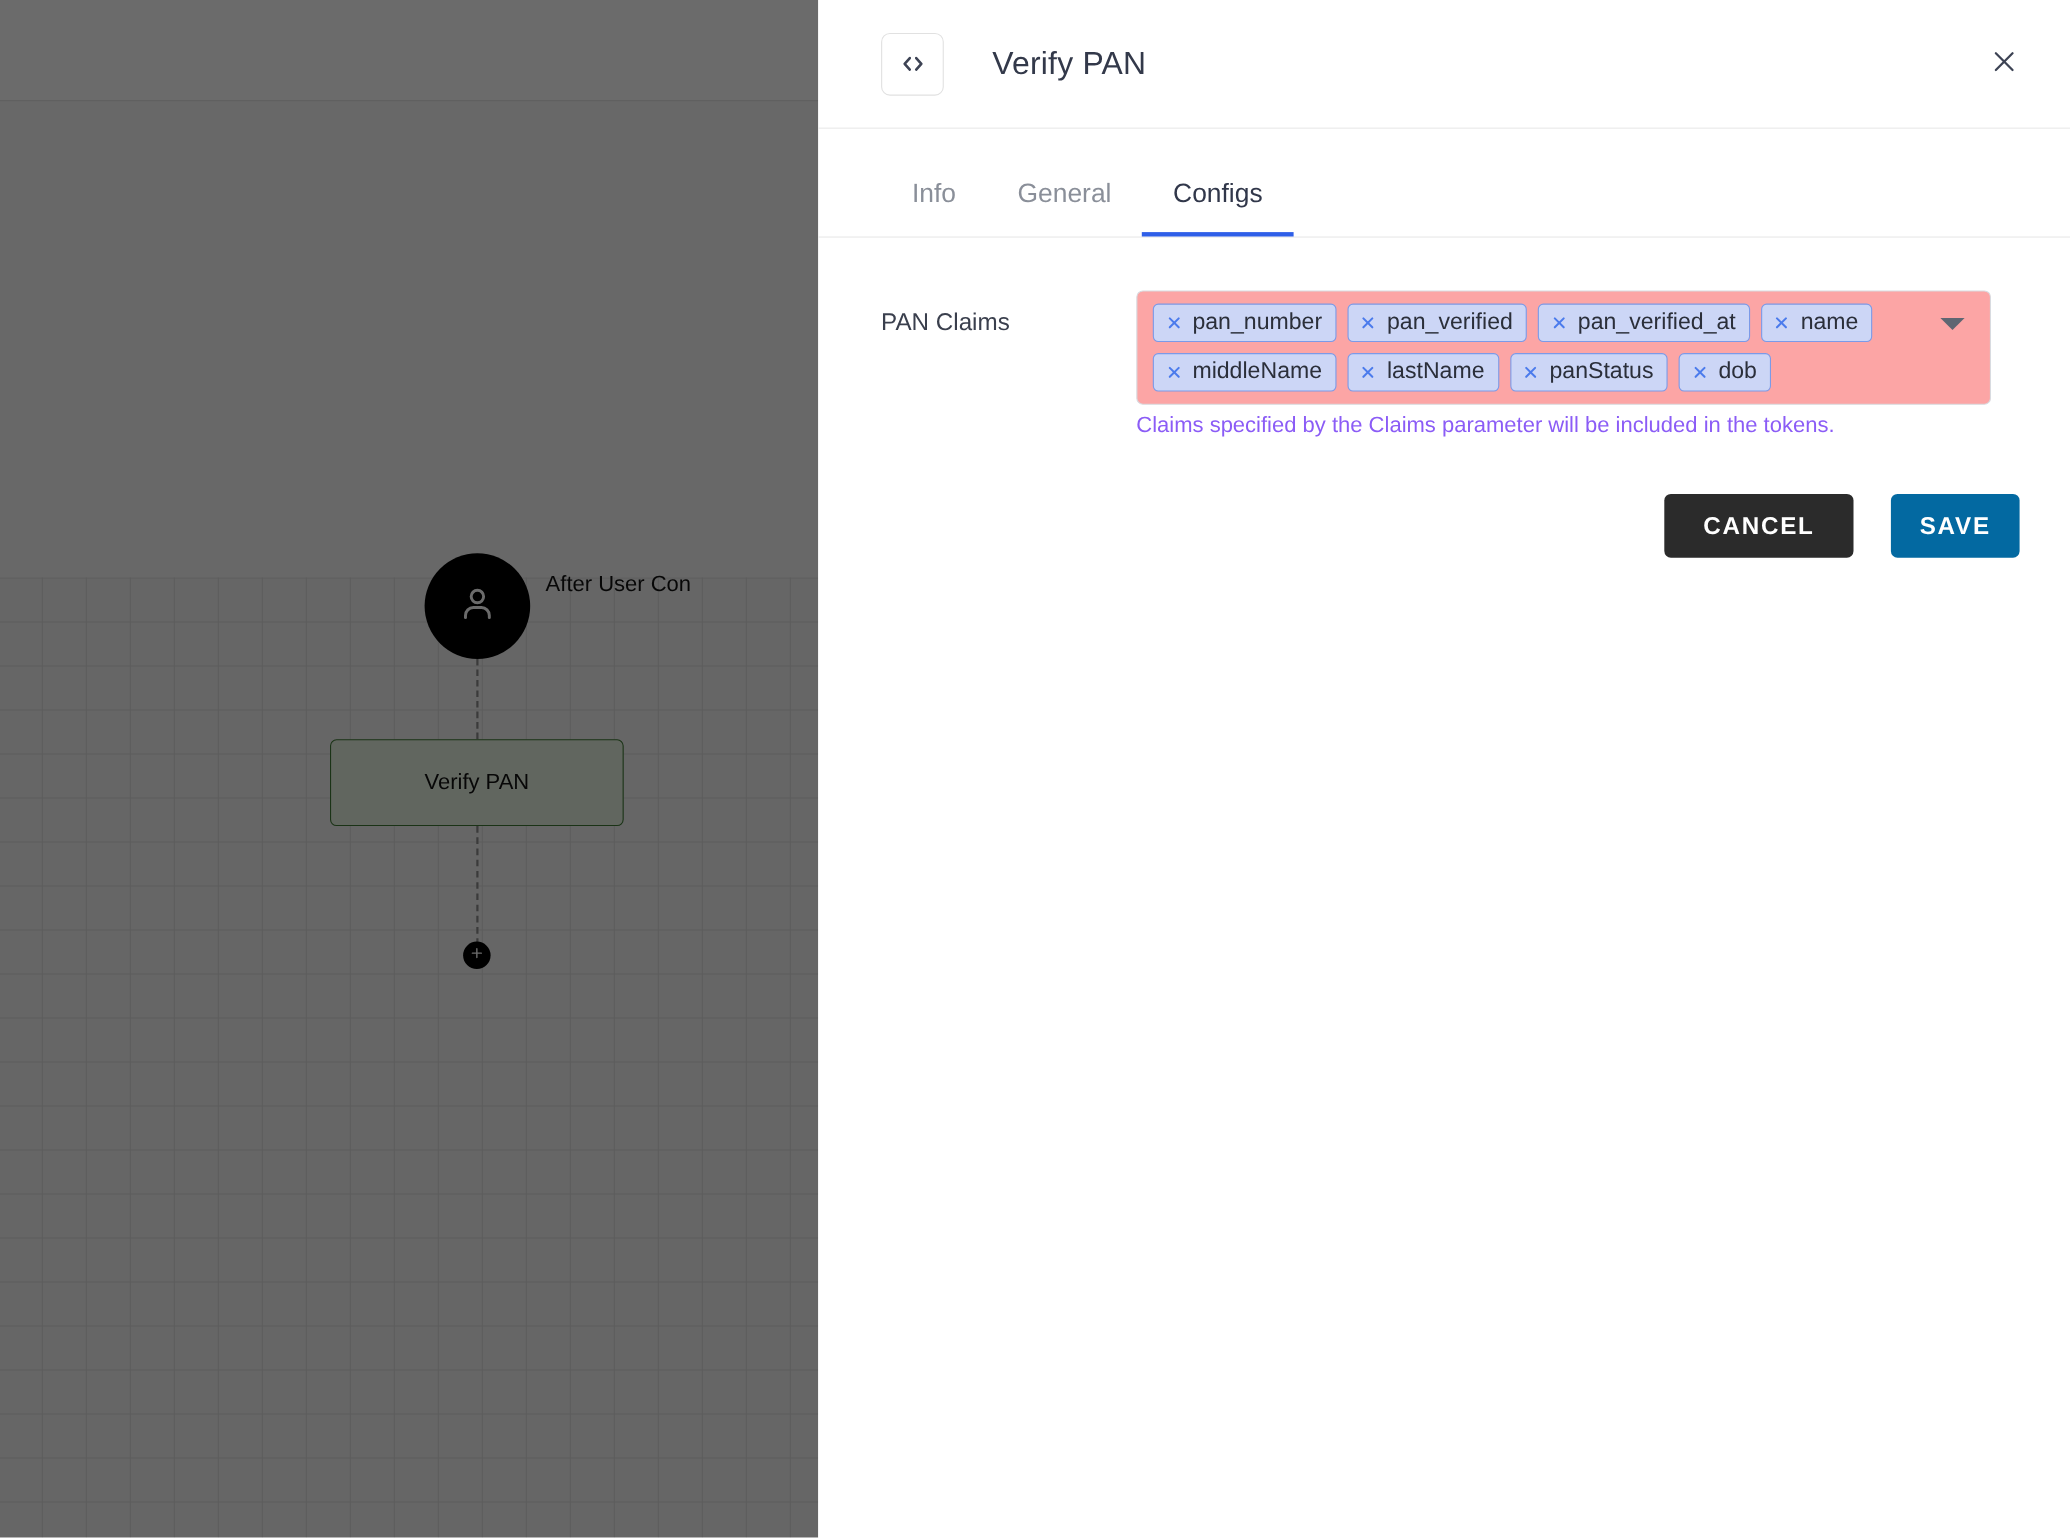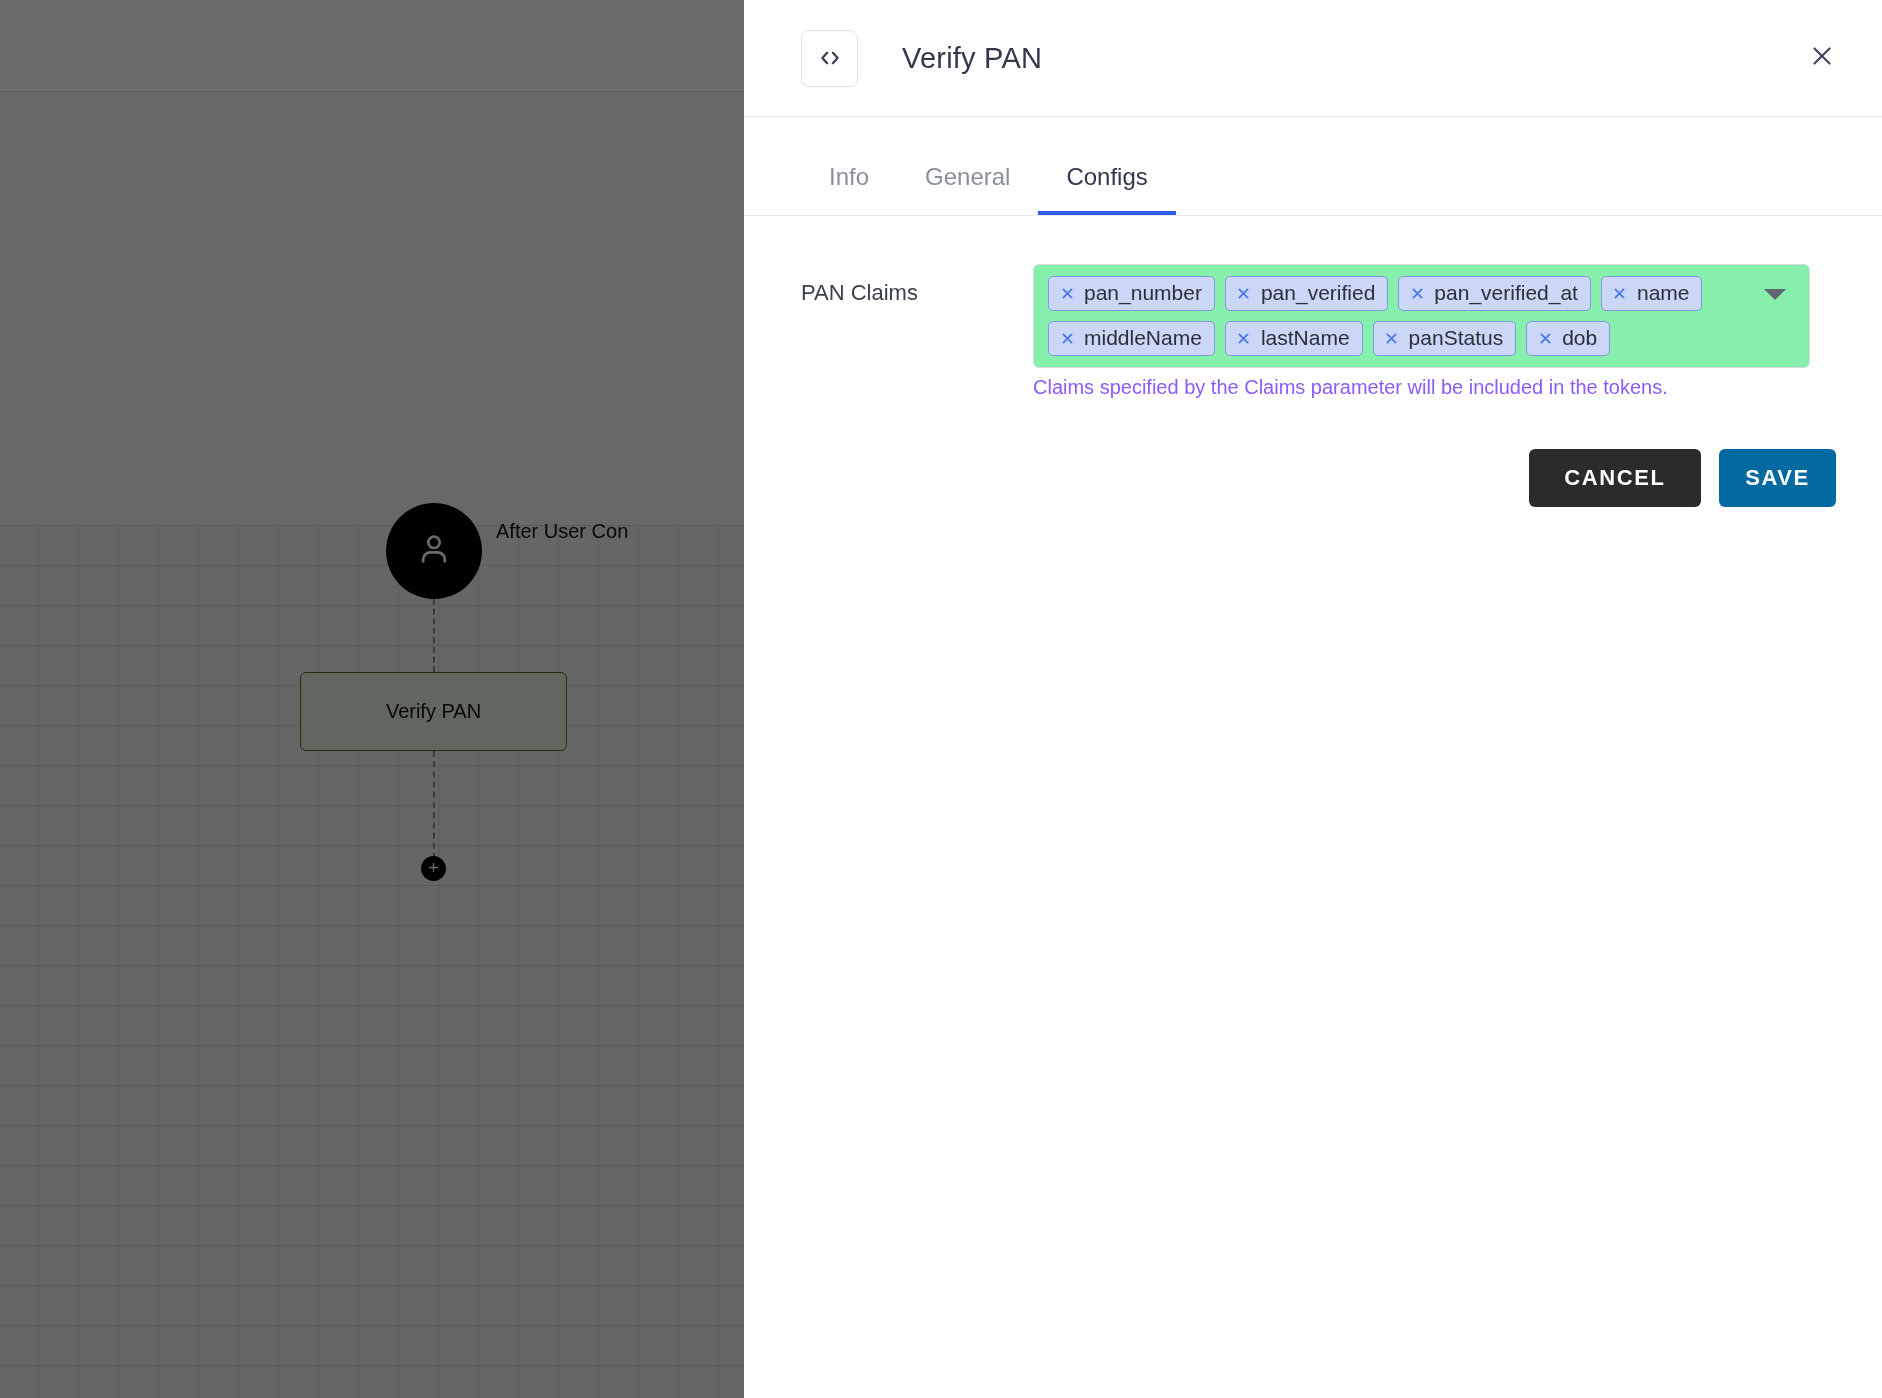--- a/index.html
+++ b/index.html
@@ -177,21 +177,21 @@
     color: #3a3f4d;
   }
   #field-col {
     flex: 1 1 auto;
     margin-left: 2px;
   }
   #chip-field {
     position: relative;
     border: 1px solid #d8dbe0;
     border-radius: 6px;
-    background: #86efac;
+    background: #fca5a5;
     padding: 11px 70px 11px 14px;
     min-height: 92px;
     display: flex;
     flex-wrap: wrap;
     gap: 10px 10px;
     align-content: flex-start;
   }
   .chip {
     display: inline-flex;
     align-items: center;
@@ -227,21 +227,21 @@
   #field-help {
     margin-top: 8px;
     font-size: 20px;
     color: #8b5cf6;
   }
 
   
   #actions {
     display: flex;
     justify-content: flex-end;
-    gap: 18px;
+    gap: 34px;
     padding: 50px 46px 0 0;
   }
   .btn {
     border: none;
     border-radius: 6px;
     font-size: 22px;
     letter-spacing: 1.6px;
     font-weight: bold;
     color: #ffffff;
     height: 58px;

